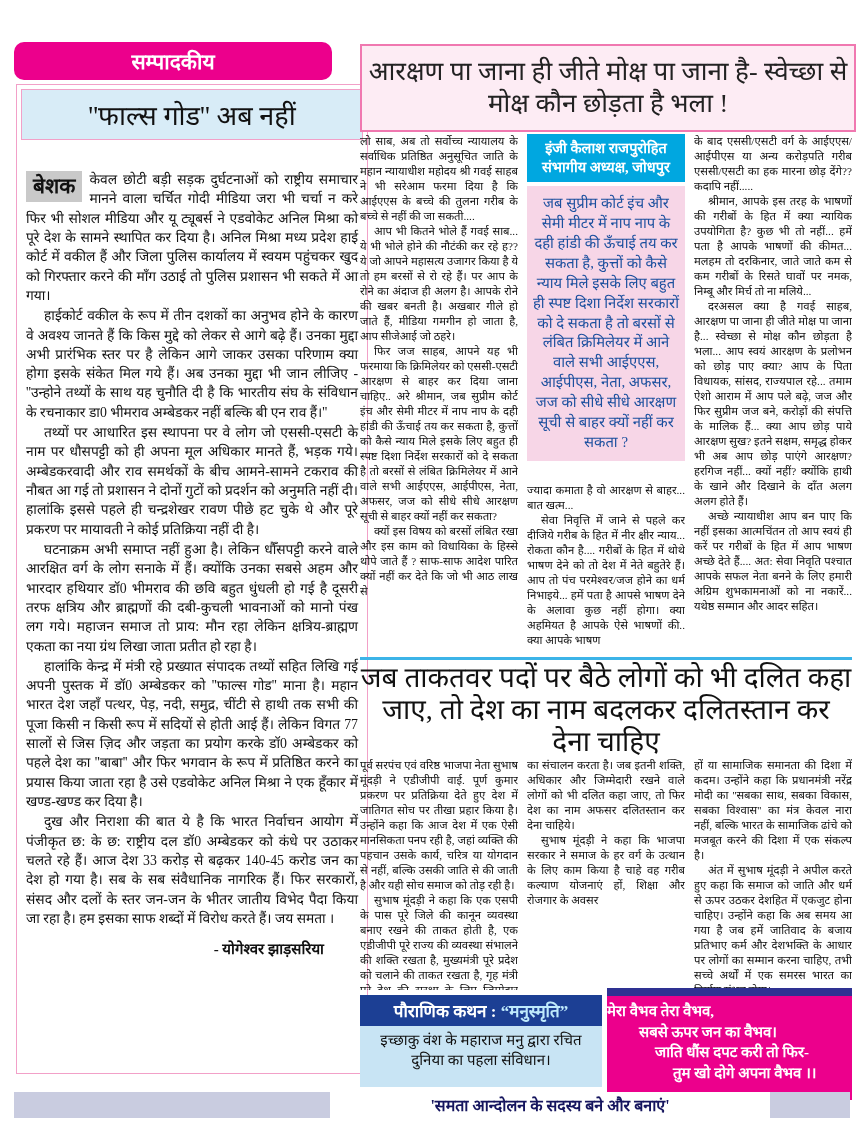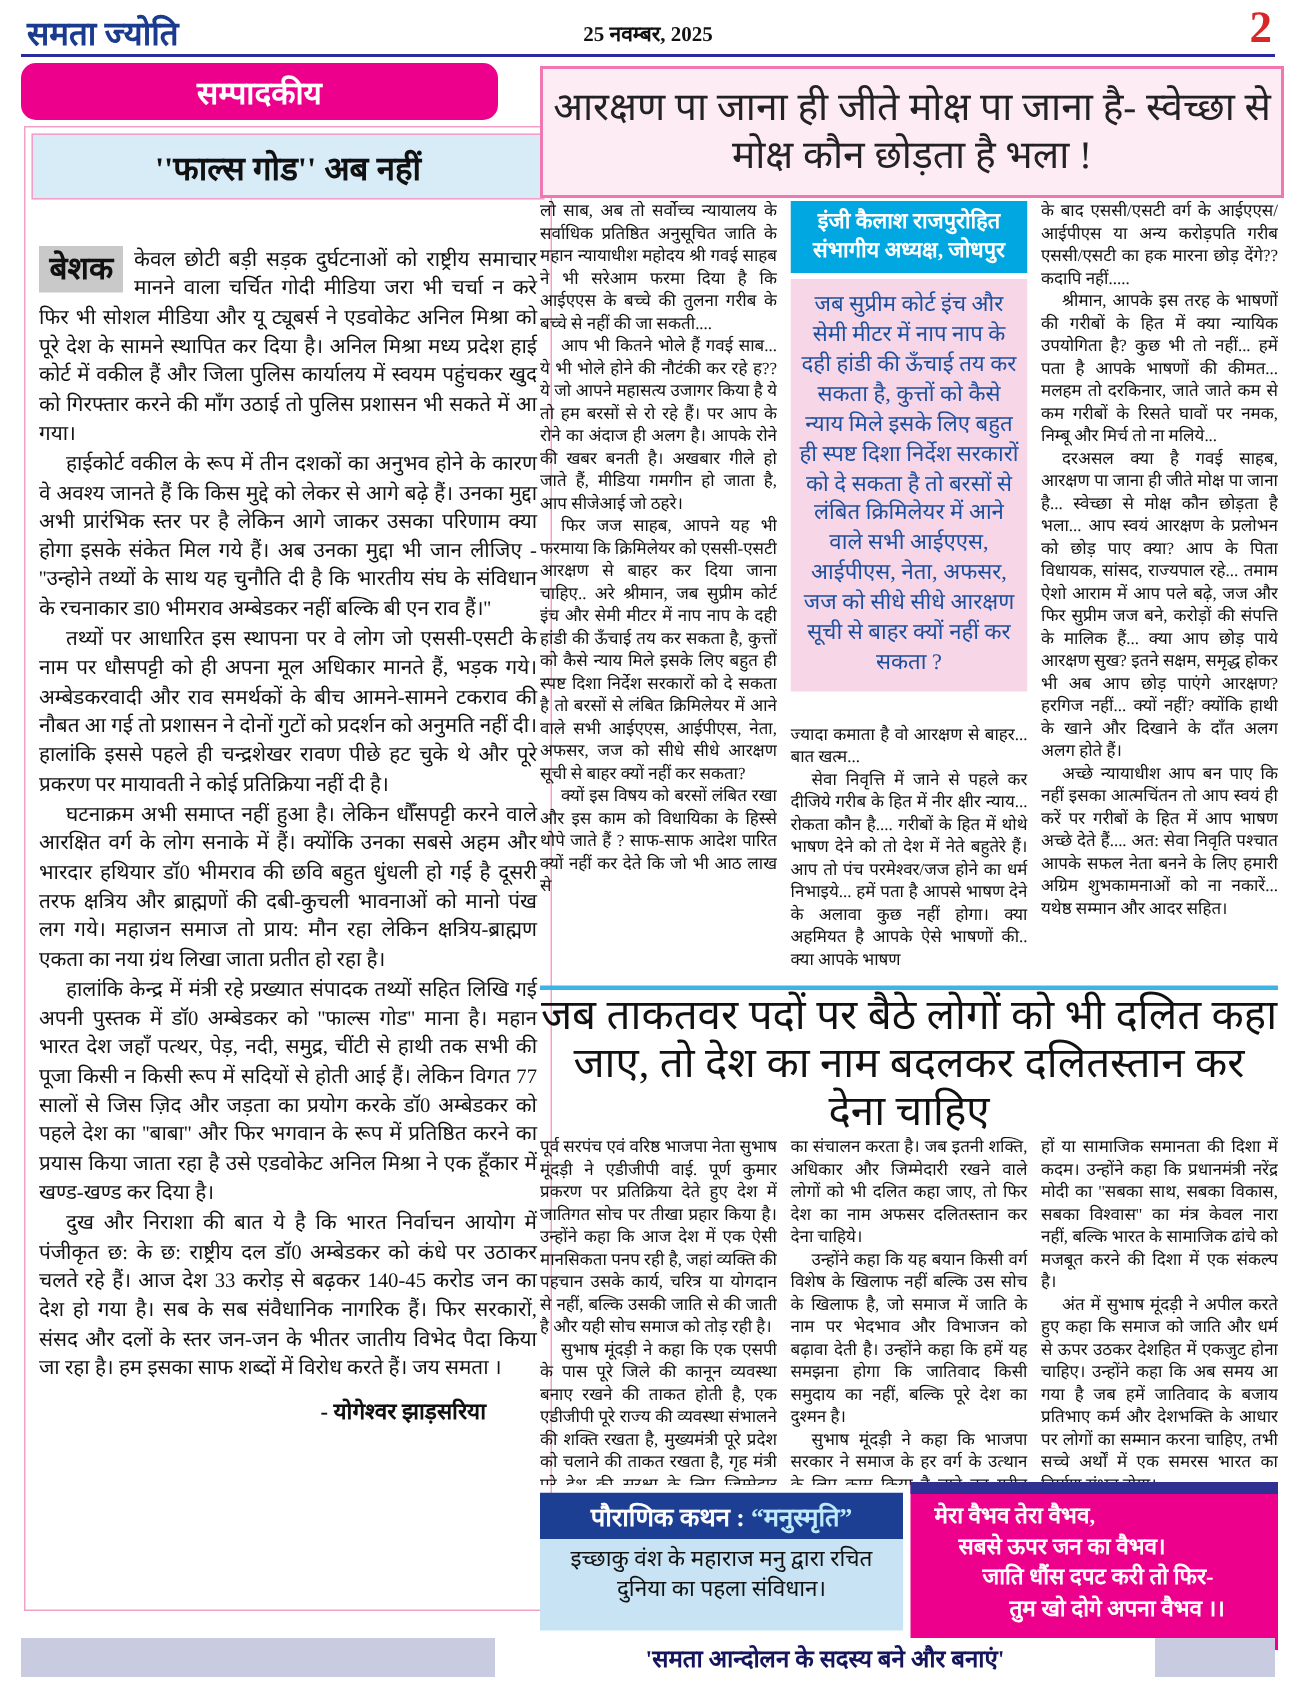--- a/index.html
+++ b/index.html
@@ -10,21 +10,21 @@
   .hdr{position:absolute;left:14px;top:4px;width:836px;height:32px;border-bottom:2px solid #2b2ba0;}
   .hdr-title{position:absolute;left:4px;top:2px;font-size:22px;font-weight:bold;color:#1b3b8f;}
   .hdr-date{position:absolute;left:0;right:0;top:8px;text-align:center;font-size:14px;font-weight:bold;color:#111;}
   .hdr-page{position:absolute;right:2px;top:-2px;font-size:30px;font-weight:bold;color:#d92626;}
 
   
   .edit-bar{position:absolute;left:14px;top:42px;width:318px;height:38px;background:#ec008c;color:#fff;
             display:flex;align-items:center;justify-content:center;font-size:21px;font-weight:bold;border-radius:10px;}
   .edit-wrap{position:absolute;left:16px;top:84px;width:350px;height:988px;border:1px solid #f2a0c8;background:#fff;overflow:hidden;}
   .edit-headline{margin:4px;background:#d8ecf7;border:1px solid #f2a0c8;text-align:center;
-                 font-size:22px;font-weight:bold;color:#111;padding:6px 2px;}
+                 font-size:27px;font-weight:normal;color:#111;padding:6px 2px;}
   .edit-body{padding:6px 9px 2px 9px;font-size:13.8px;line-height:1.4;text-align:justify;color:#111;margin-top:24px;}
   .edit-body p{margin:0 0 1px 0;text-indent:18px;}
   p.lead-para{text-indent:0;}
   .lead-word{float:left;background:#c9c9c9;font-weight:bold;font-size:21px;padding:1px 7px;margin:1px 7px 1px 0;}
   .edit-sign{text-align:right;padding:10px 34px 0 0;font-weight:bold;font-size:15px;text-indent:0 !important;}
 
   
   .head1{position:absolute;left:360px;top:44px;width:488px;height:80px;background:#fdecf4;border:2px solid #f078b0;
          display:flex;align-items:center;justify-content:center;text-align:center;
          font-size:26px;color:#222;line-height:1.25;padding:2px;}
@@ -49,37 +49,32 @@
   .art2{position:absolute;left:360px;top:758px;width:492px;height:232px;display:flex;gap:9px;overflow:hidden;}
 
   
   .myth-box{position:absolute;left:360px;top:995px;width:242px;height:92px;overflow:hidden;}
   .myth-hdr{background:#1c3f94;color:#fff;font-weight:bold;font-size:17px;text-align:center;padding:4px 0;}
   .myth-hdr .q{color:#bfeafc;}
   .myth-body{background:#c8e4f4;color:#111;text-align:center;font-size:15px;line-height:1.3;padding:5px 8px;height:100%;}
   .poem-box{position:absolute;left:607px;top:988px;width:245px;height:99px;background:#ec008c;border-top:8px solid #2e3192;
             color:#fff;font-weight:bold;font-size:15px;line-height:1.38;padding:5px 0 0 0;overflow:hidden;}
   .poem-box p{margin:0;}
-  .poem-l0{padding-left:16px;} .poem-l1{padding-left:32px;} .poem-l2{padding-left:48px;} .poem-l3{padding-left:66px;}
+  .poem-l0{} .poem-l1{padding-left:32px;} .poem-l2{padding-left:48px;} .poem-l3{padding-left:66px;}
 
   
   .footer{position:absolute;left:14px;top:1092px;width:836px;height:26px;background:#c9cce0;}
   .footer-inner{position:absolute;left:316px;top:0;width:440px;height:26px;background:#ffffff;
                 display:flex;align-items:center;justify-content:center;font-size:16px;font-weight:bold;color:#15155e;}
 </style>
 </head>
 <body>
 
 <div class="page">
 
-  <div class="hdr">
-    <div class="hdr-title">समता ज्योति</div>
-    <div class="hdr-date">25 नवम्बर, 2025</div>
-    <div class="hdr-page">2</div>
-  </div>
 
   <div class="edit-bar">सम्पादकीय</div>
   <div class="edit-wrap">
     <div class="edit-headline">''फाल्स गोड'' अब नहीं</div>
     <div class="edit-body">
       <p class="lead-para"><span class="lead-word">बेशक</span><span>केवल छोटी बड़ी सड़क दुर्घटनाओं को राष्ट्रीय समाचार मानने वाला चर्चित गोदी मीडिया जरा भी चर्चा न करे फिर भी सोशल मीडिया और यू ट्यूबर्स ने एडवोकेट अनिल मिश्रा को पूरे देश के सामने स्थापित कर दिया है। अनिल मिश्रा मध्य प्रदेश हाई कोर्ट में वकील हैं और जिला पुलिस कार्यालय में स्वयम पहुंचकर खुद को गिरफ्तार करने की माँग उठाई तो पुलिस प्रशासन भी सकते में आ गया।</span></p>
       <div>
           <p>हाईकोर्ट वकील के रूप में तीन दशकों का अनुभव होने के कारण वे अवश्य जानते हैं कि किस मुद्दे को लेकर से आगे बढ़े हैं। उनका मुद्दा अभी प्रारंभिक स्तर पर है लेकिन आगे जाकर उसका परिणाम क्या होगा इसके संकेत मिल गये हैं। अब उनका मुद्दा भी जान लीजिए - ''उन्होने तथ्यों के साथ यह चुनौति दी है कि भारतीय संघ के संविधान के रचनाकार डा0 भीमराव अम्बेडकर नहीं बल्कि बी एन राव हैं।''</p>
           <p>तथ्यों पर आधारित इस स्थापना पर वे लोग जो एससी-एसटी के नाम पर धौसपट्टी को ही अपना मूल अधिकार मानते हैं, भड़क गये। अम्बेडकरवादी और राव समर्थकों के बीच आमने-सामने टकराव की नौबत आ गई तो प्रशासन ने दोनों गुटों को प्रदर्शन को अनुमति नहीं दी। हालांकि इससे पहले ही चन्द्रशेखर रावण पीछे हट चुके थे और पूरे प्रकरण पर मायावती ने कोई प्रतिक्रिया नहीं दी है।</p>
           <p>घटनाक्रम अभी समाप्त नहीं हुआ है। लेकिन धौँसपट्टी करने वाले आरक्षित वर्ग के लोग सनाके में हैं। क्योंकि उनका सबसे अहम और भारदार हथियार डॉ0 भीमराव की छवि बहुत धुंधली हो गई है दूसरी तरफ क्षत्रिय और ब्राह्मणों की दबी-कुचली भावनाओं को मानो पंख लग गये। महाजन समाज तो प्राय: मौन रहा लेकिन क्षत्रिय-ब्राह्मण एकता का नया ग्रंथ लिखा जाता प्रतीत हो रहा है।</p>
@@ -122,21 +117,20 @@
 
   <div class="head2">जब ताकतवर पदों पर बैठे लोगों को भी दलित कहा जाए, तो देश का नाम बदलकर दलितस्तान कर देना चाहिए</div>
 
   <div class="art2">
     <div class="col">
         <p>पूर्व सरपंच एवं वरिष्ठ भाजपा नेता सुभाष मूंदड़ी ने एडीजीपी वाई. पूर्ण कुमार प्रकरण पर प्रतिक्रिया देते हुए देश में जातिगत सोच पर तीखा प्रहार किया है। उन्होंने कहा कि आज देश में एक ऐसी मानसिकता पनप रही है, जहां व्यक्ति की पहचान उसके कार्य, चरित्र या योगदान से नहीं, बल्कि उसकी जाति से की जाती है और यही सोच समाज को तोड़ रही है।</p>
         <p>सुभाष मूंदड़ी ने कहा कि एक एसपी के पास पूरे जिले की कानून व्यवस्था बनाए रखने की ताकत होती है, एक एडीजीपी पूरे राज्य की व्यवस्था संभालने की शक्ति रखता है, मुख्यमंत्री पूरे प्रदेश को चलाने की ताकत रखता है, गृह मंत्री पूरे देश की सुरक्षा के लिए जिम्मेदार होता है और प्रधानमंत्री देश</p>
       </div>
     <div class="col">
         <p>का संचालन करता है। जब इतनी शक्ति, अधिकार और जिम्मेदारी रखने वाले लोगों को भी दलित कहा जाए, तो फिर देश का नाम अफसर दलितस्तान कर देना चाहिये।</p>
-        <p>उन्होंने कहा कि यह बयान किसी वर्ग विशेष के खिलाफ नहीं बल्कि उस सोच के खिलाफ है, जो समाज में जाति के नाम पर भेदभाव और विभाजन को बढ़ावा देती है। उन्होंने कहा कि हमें यह समझना होगा कि जातिवाद किसी समुदाय का नहीं, बल्कि पूरे देश का दुश्मन है।</p>
         <p>सुभाष मूंदड़ी ने कहा कि भाजपा सरकार ने समाज के हर वर्ग के उत्थान के लिए काम किया है चाहे वह गरीब कल्याण योजनाएं हों, शिक्षा और रोजगार के अवसर</p>
       </div>
     <div class="col">
       <div>
           <p>हों या सामाजिक समानता की दिशा में कदम। उन्होंने कहा कि प्रधानमंत्री नरेंद्र मोदी का ''सबका साथ, सबका विकास, सबका विश्वास'' का मंत्र केवल नारा नहीं, बल्कि भारत के सामाजिक ढांचे को मजबूत करने की दिशा में एक संकल्प है।</p>
           <p>अंत में सुभाष मूंदड़ी ने अपील करते हुए कहा कि समाज को जाति और धर्म से ऊपर उठकर देशहित में एकजुट होना चाहिए। उन्होंने कहा कि अब समय आ गया है जब हमें जातिवाद के बजाय प्रतिभाए कर्म और देशभक्ति के आधार पर लोगों का सम्मान करना चाहिए, तभी सच्चे अर्थों में एक समरस भारत का निर्माण संभव होगा।</p>
         </div>
 
     </div>
   </div>

